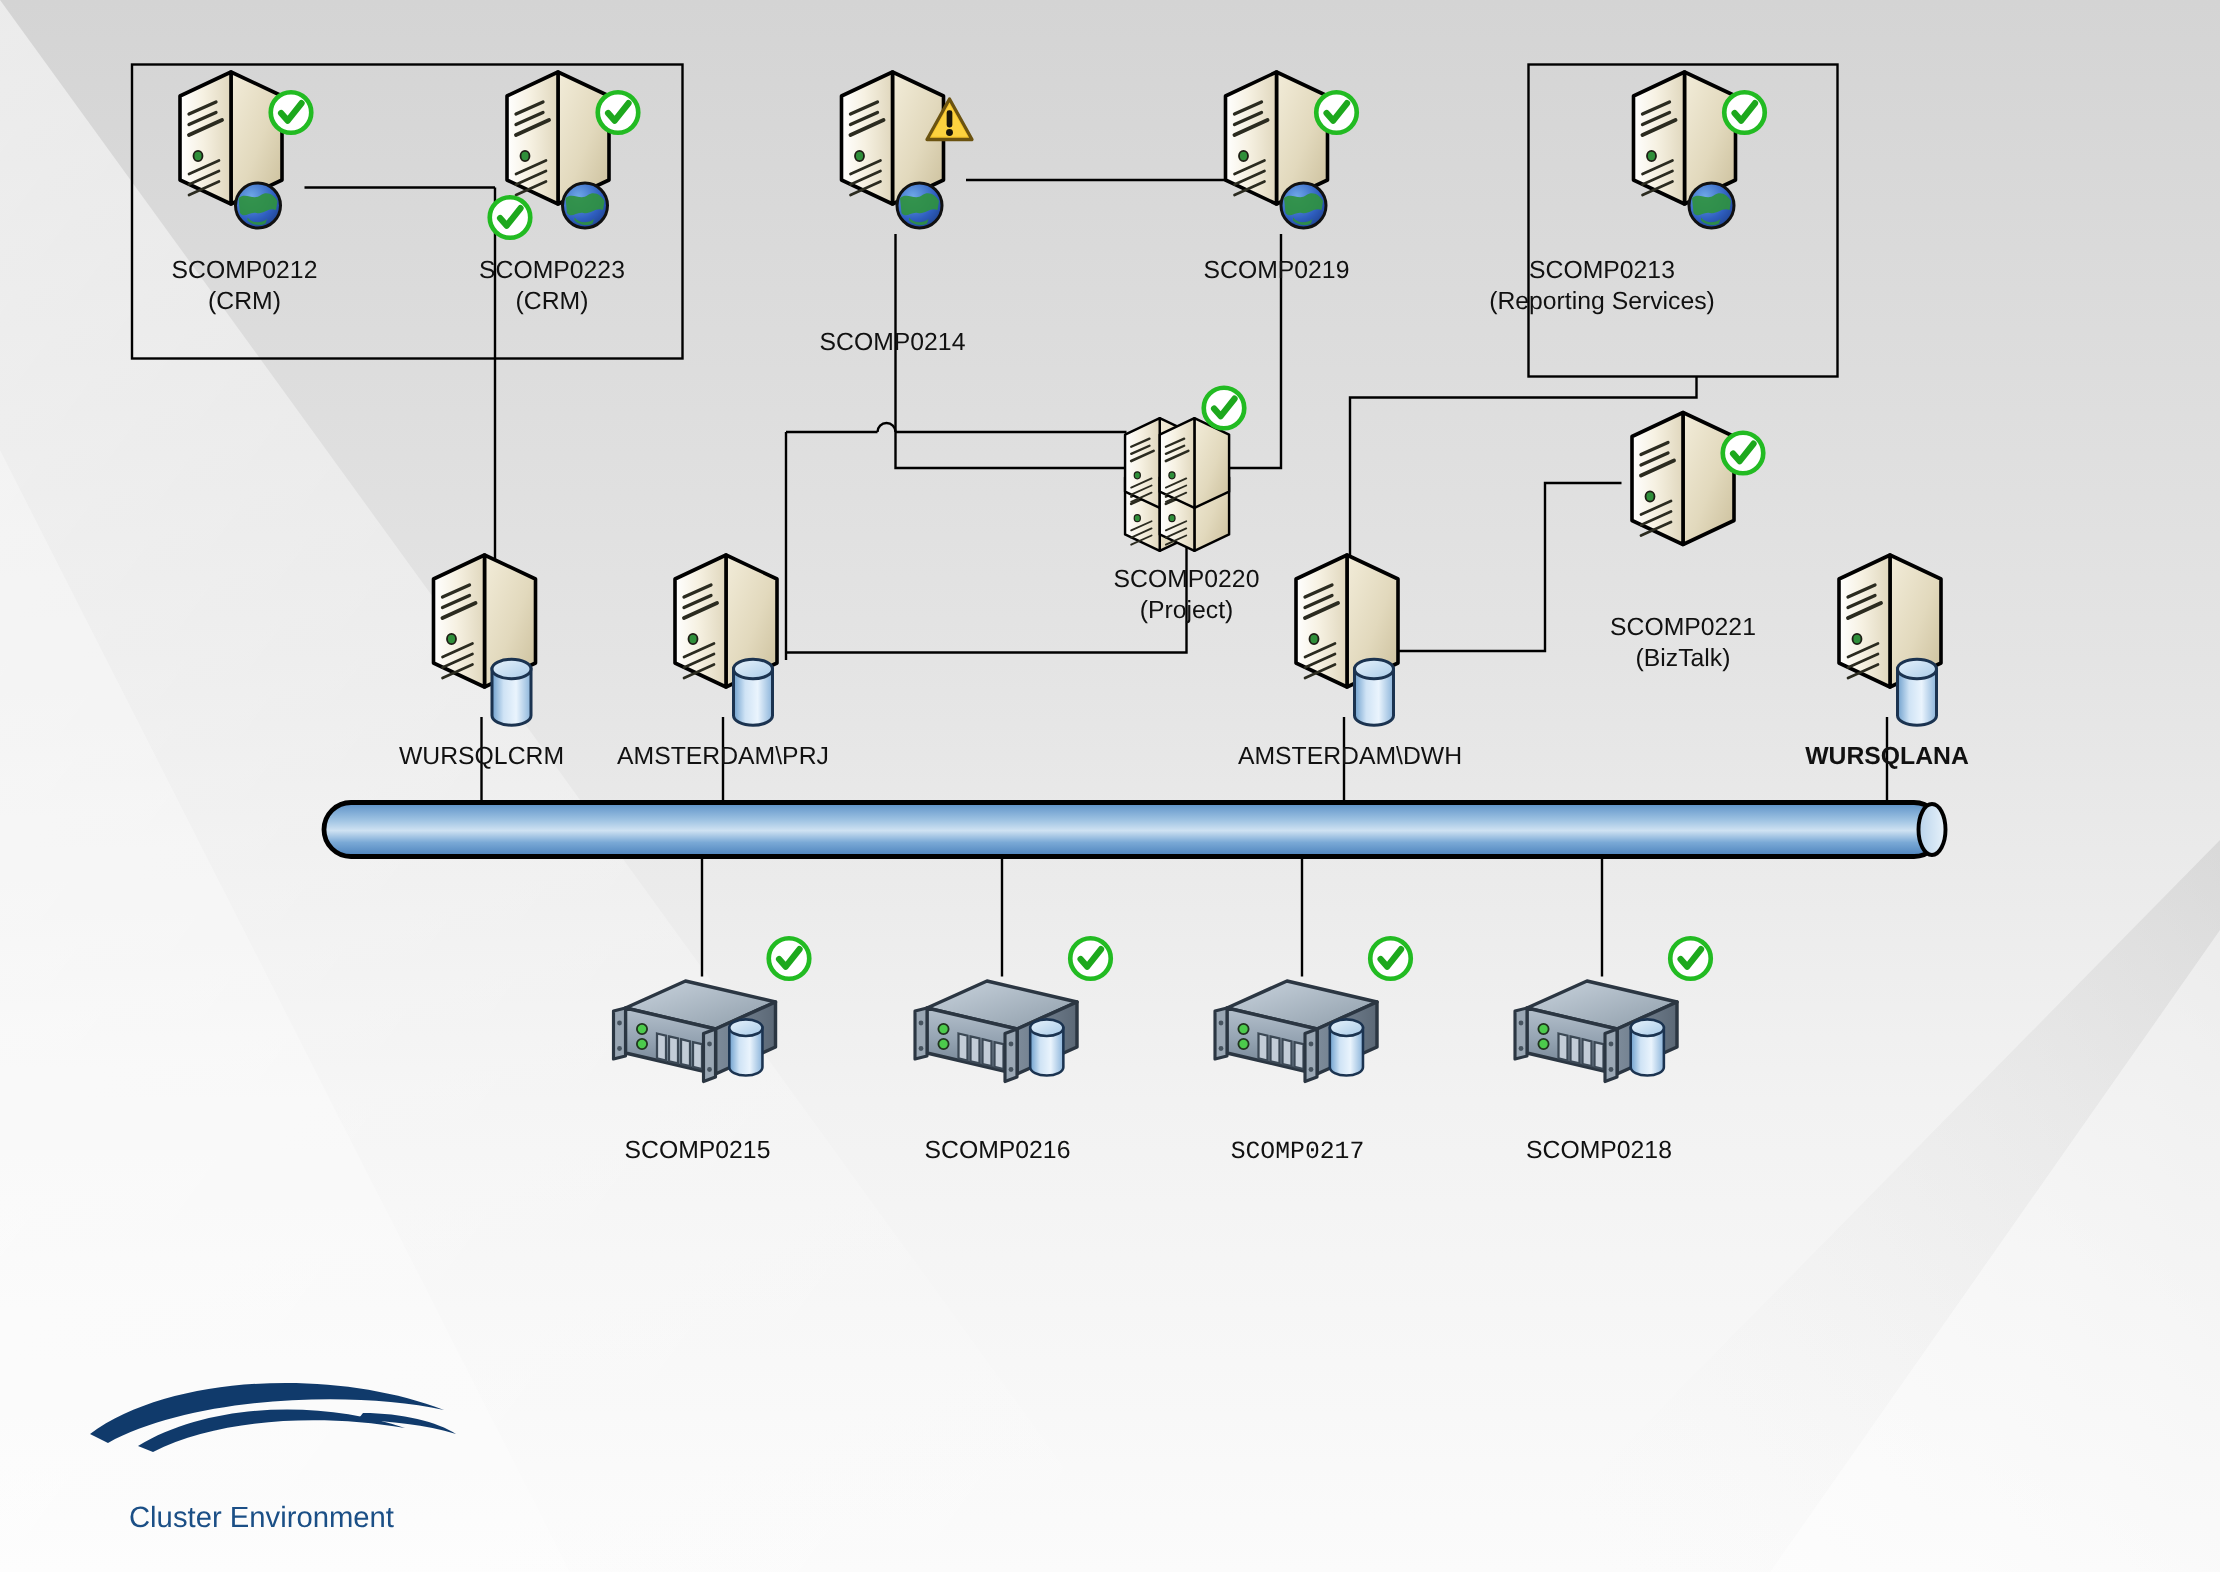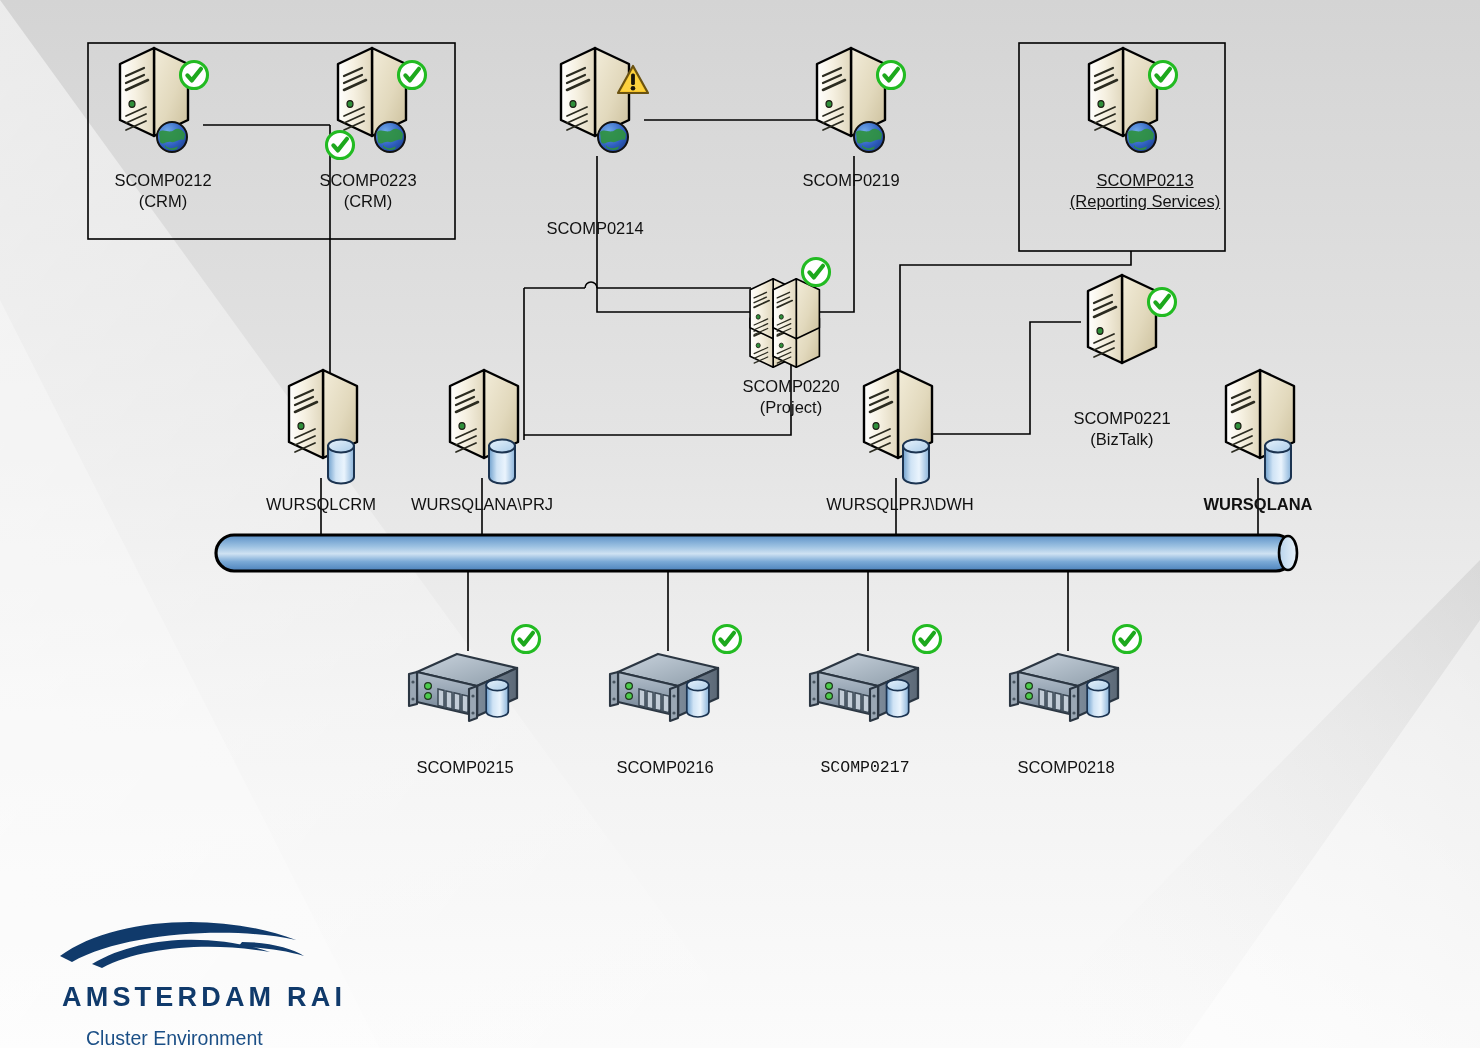--- a/index.html
+++ b/index.html
@@ -345,40 +345,40 @@
   <div class="nlabel" style="left:368px;top:170px;">
     <span>SCOMP0223</span>
     <span class="l2">(CRM)</span>
   </div>
   <div class="nlabel" style="left:595px;top:170px;margin-top:48px;">
     <span>SCOMP0214</span>
   </div>
   <div class="nlabel" style="left:851px;top:170px;">
     <span>SCOMP0219</span>
   </div>
-  <div class="nlabel" style="left:1145px;top:170px;text-decoration:underline;">
+  <div class="nlabel" style="left:1068px;top:170px;">
     <span>SCOMP0213</span>
     <span class="l2">(Reporting Services)</span>
   </div>
   <div class="nlabel" style="left:791px;top:376px;">
     <span>SCOMP0220</span>
     <span class="l2">(Project)</span>
   </div>
   <div class="nlabel" style="left:1122px;top:408px;">
     <span>SCOMP0221</span>
     <span class="l2">(BizTalk)</span>
   </div>
   <div class="nlabel" style="left:321px;top:494px;">
     <span>WURSQLCRM</span>
   </div>
   <div class="nlabel" style="left:482px;top:494px;">
-    <span>WURSQLANA\PRJ</span>
+    <span>AMSTERDAM\PRJ</span>
   </div>
   <div class="nlabel" style="left:900px;top:494px;">
-    <span>WURSQLPRJ\DWH</span>
+    <span>AMSTERDAM\DWH</span>
   </div>
   <div class="nlabel" style="left:1258px;top:494px;font-weight:bold;">
     <span>WURSQLANA</span>
   </div>
   <div class="nlabel" style="left:465px;top:757px;">
     <span>SCOMP0215</span>
   </div>
   <div class="nlabel" style="left:665px;top:757px;">
     <span>SCOMP0216</span>
   </div>
@@ -388,17 +388,16 @@
   <div class="nlabel" style="left:1066px;top:757px;">
     <span>SCOMP0218</span>
   </div>
 
   <div id="logo">
     <svg width="260" height="62" viewBox="0 0 260 62">
       <path d="M4 36 C 58 -4, 168 -8, 240 20 C 176 6, 70 12, 16 42 Z" fill="#103a6b"></path>
       <path d="M36 44 C 86 14, 160 14, 214 32 C 156 22, 88 26, 46 48 Z" fill="#103a6b"></path>
       <path d="M186 22 C 212 22, 236 28, 248 36 C 228 30, 204 27, 182 27 Z" fill="#103a6b"></path>
     </svg>
-    <div class="wordmark">AMSTERDAM RAI</div>
     <div class="tagline">Cluster Environment</div>
   </div>
 
 </div>
 
 </body></html>

